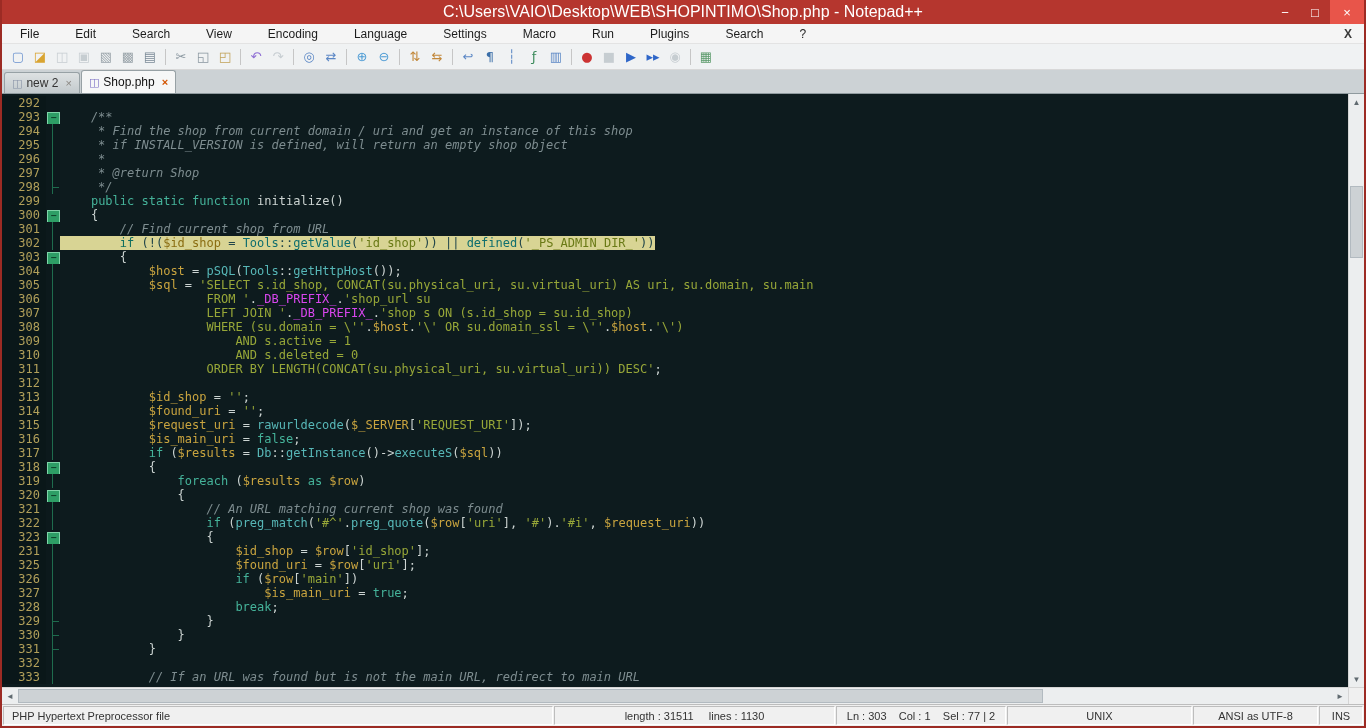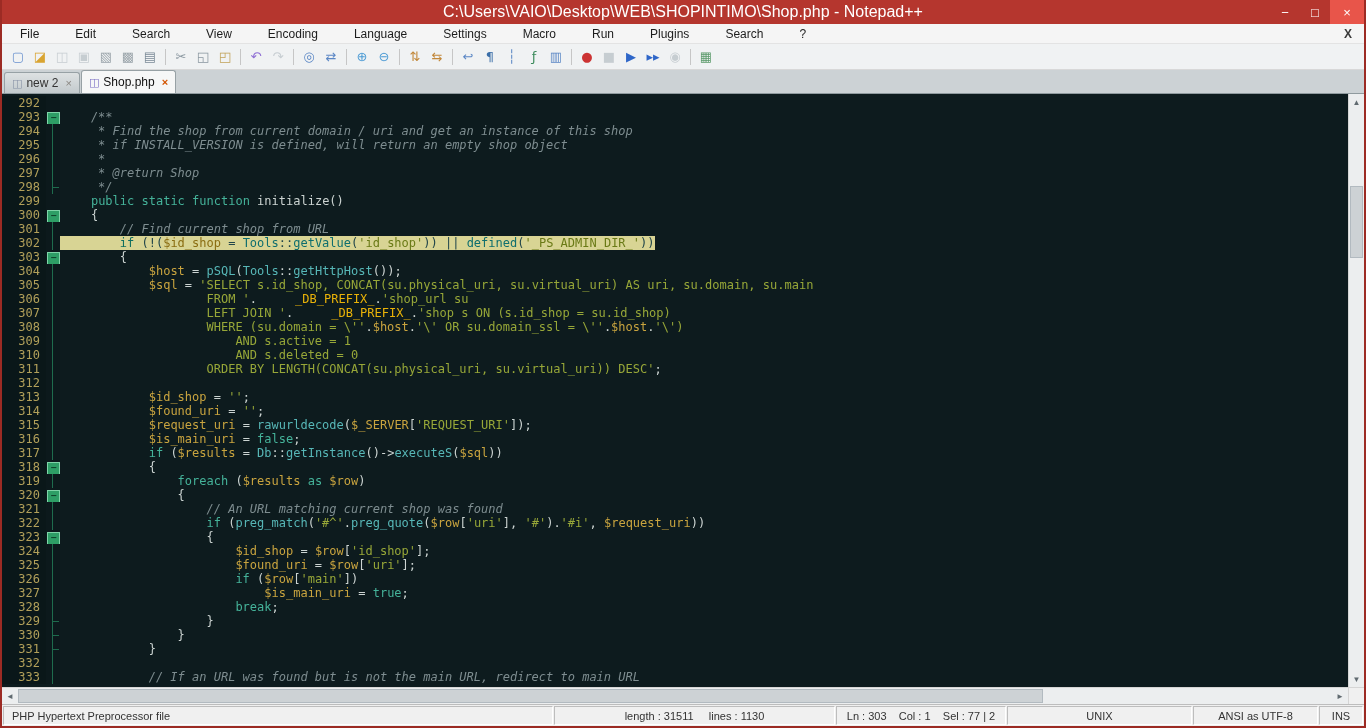--- a/index.html
+++ b/index.html
@@ -45,21 +45,21 @@
   .fold.end::before { content:""; position:absolute; left:6px; top:0; bottom:0; width:1px; background:#1e6b4d; }
   .fold.end::after { content:""; position:absolute; left:7px; top:7px; width:6px; height:1px; background:#1e6b4d; }
   .fold.start::before { content:"−"; position:absolute; left:1px; top:2px; width:11px; height:11px; line-height:10px; text-align:center;
                         background:#2e9e66; border:1px solid #7fd4a8; color:#06281a; font-size:10px; }
   .txt { padding-left:2px; }
   .c { color:#7e8d90; font-style:italic; }
   .k { color:#45b39a; }
   .v { color:#c9a43f; }
   .s { color:#97a738; }
   .d { color:#ccd4d2; }
-  .C { color:#eab308;margin-left:38px; }
+  .C { color:#d946ef; }
   .f { color:#57b7b7; }
   .ln.sel .txt { background:#d8d494; }
   .ln.sel .d { color:#20454a; }
   .ln.sel .k { color:#0e6e60; }
   .ln.sel .v { color:#8a6d12; }
   .ln.sel .s { color:#6a7a16; }
   .ln.sel .f { color:#0e6e6e; }
 
   
   .vscroll { width:16px; flex:0 0 auto; background:#eceeef; border-left:1px solid #d5d5d5; display:flex; flex-direction:column; }
@@ -194,21 +194,21 @@
         <div class="ln"><span class="num">314</span><span class="fold line"></span><span class="txt"><span class="d">            </span><span class="v">$found_uri</span><span class="d"> = </span><span class="s">''</span><span class="d">;</span></span></div>
         <div class="ln"><span class="num">315</span><span class="fold line"></span><span class="txt"><span class="d">            </span><span class="v">$request_uri</span><span class="d"> = </span><span class="f">rawurldecode</span><span class="d">(</span><span class="v">$_SERVER</span><span class="d">[</span><span class="s">'REQUEST_URI'</span><span class="d">]);</span></span></div>
         <div class="ln"><span class="num">316</span><span class="fold line"></span><span class="txt"><span class="d">            </span><span class="v">$is_main_uri</span><span class="d"> = </span><span class="k">false</span><span class="d">;</span></span></div>
         <div class="ln"><span class="num">317</span><span class="fold line"></span><span class="txt"><span class="d">            </span><span class="k">if</span><span class="d"> (</span><span class="v">$results</span><span class="d"> = </span><span class="f">Db</span><span class="d">::</span><span class="f">getInstance</span><span class="d">()-&gt;</span><span class="f">executeS</span><span class="d">(</span><span class="v">$sql</span><span class="d">))</span></span></div>
         <div class="ln"><span class="num">318</span><span class="fold start"></span><span class="txt"><span class="d">            {</span></span></div>
         <div class="ln"><span class="num">319</span><span class="fold line"></span><span class="txt"><span class="d">                </span><span class="k">foreach</span><span class="d"> (</span><span class="v">$results</span><span class="d"> </span><span class="k">as</span><span class="d"> </span><span class="v">$row</span><span class="d">)</span></span></div>
         <div class="ln"><span class="num">320</span><span class="fold start"></span><span class="txt"><span class="d">                {</span></span></div>
         <div class="ln"><span class="num">321</span><span class="fold line"></span><span class="txt"><span class="c">                    // An URL matching current shop was found</span></span></div>
         <div class="ln"><span class="num">322</span><span class="fold line"></span><span class="txt"><span class="d">                    </span><span class="k">if</span><span class="d"> (</span><span class="f">preg_match</span><span class="d">(</span><span class="s">'#^'</span><span class="d">.</span><span class="f">preg_quote</span><span class="d">(</span><span class="v">$row</span><span class="d">[</span><span class="s">'uri'</span><span class="d">], </span><span class="s">'#'</span><span class="d">).</span><span class="s">'#i'</span><span class="d">, </span><span class="v">$request_uri</span><span class="d">))</span></span></div>
         <div class="ln"><span class="num">323</span><span class="fold start"></span><span class="txt"><span class="d">                    {</span></span></div>
-        <div class="ln"><span class="num">324</span><span class="fold line"></span><span class="txt"><span class="d">                        </span><span class="v">$id_shop</span><span class="d"> = </span><span class="v">$row</span><span class="d">[</span><span class="s">'id_shop'</span><span class="d">];</span></span></div>
+        <div class="ln"><span class="num">231</span><span class="fold line"></span><span class="txt"><span class="d">                        </span><span class="v">$id_shop</span><span class="d"> = </span><span class="v">$row</span><span class="d">[</span><span class="s">'id_shop'</span><span class="d">];</span></span></div>
         <div class="ln"><span class="num">325</span><span class="fold line"></span><span class="txt"><span class="d">                        </span><span class="v">$found_uri</span><span class="d"> = </span><span class="v">$row</span><span class="d">[</span><span class="s">'uri'</span><span class="d">];</span></span></div>
         <div class="ln"><span class="num">326</span><span class="fold line"></span><span class="txt"><span class="d">                        </span><span class="k">if</span><span class="d"> (</span><span class="v">$row</span><span class="d">[</span><span class="s">'main'</span><span class="d">])</span></span></div>
         <div class="ln"><span class="num">327</span><span class="fold line"></span><span class="txt"><span class="d">                            </span><span class="v">$is_main_uri</span><span class="d"> = </span><span class="k">true</span><span class="d">;</span></span></div>
         <div class="ln"><span class="num">328</span><span class="fold line"></span><span class="txt"><span class="d">                        </span><span class="k">break</span><span class="d">;</span></span></div>
         <div class="ln"><span class="num">329</span><span class="fold end"></span><span class="txt"><span class="d">                    }</span></span></div>
         <div class="ln"><span class="num">330</span><span class="fold end"></span><span class="txt"><span class="d">                }</span></span></div>
         <div class="ln"><span class="num">331</span><span class="fold end"></span><span class="txt"><span class="d">            }</span></span></div>
         <div class="ln"><span class="num">332</span><span class="fold line"></span><span class="txt"></span></div>
         <div class="ln"><span class="num">333</span><span class="fold line"></span><span class="txt"><span class="c">            // If an URL was found but is not the main URL, redirect to main URL</span></span></div>
       </div>

